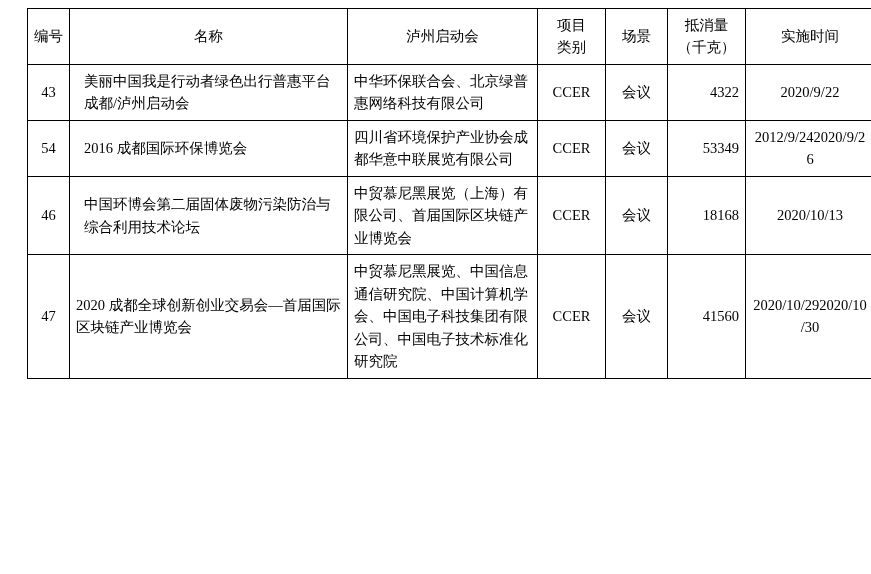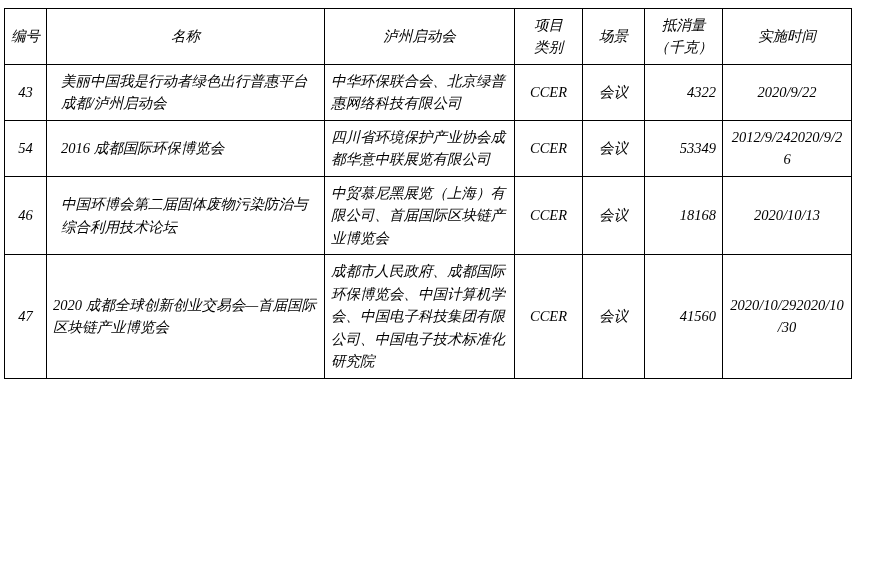--- a/index.html
+++ b/index.html
@@ -12,22 +12,21 @@
     height: 574px;
     font-family: "Liberation Serif", "DejaVu Serif", serif;
     color: #000000;
     overflow: hidden;
   }
   #sheet {
     position: relative;
     width: 755px;
     height: 574px;
     box-sizing: border-box;
-    padding: 8px 12px 0 4px;
-    font-style: italic;
+    padding: 8px 12px 0 27px;
   }
   table.doc-table {
     border-collapse: collapse;
     width: 847px;
     table-layout: fixed;
   }
   table.doc-table td,
   table.doc-table th {
     border: 1px solid #000000;
     padding: 5px 6px;
@@ -134,21 +133,21 @@
         <td class="cell-name indent">中国环博会第二届固体废物污染防治与综合利用技术论坛</td>
         <td class="cell-org">中贸慕尼黑展览（上海）有限公司、首届国际区块链产业博览会</td>
         <td class="cell-type">CCER</td>
         <td class="cell-scene">会议</td>
         <td class="cell-amount">18168</td>
         <td class="cell-date">2020/10/13</td>
       </tr>
       <tr>
         <td class="cell-id">47</td>
         <td class="cell-name">2020 成都全球创新创业交易会—首届国际区块链产业博览会</td>
-        <td class="cell-org">成都市人民政府、成都国际环保博览会、中国计算机学会、中国电子科技集团有限公司、中国电子技术标准化研究院</td>
+        <td class="cell-org">中贸慕尼黑展览、中国信息通信研究院、中国计算机学会、中国电子科技集团有限公司、中国电子技术标准化研究院</td>
         <td class="cell-type">CCER</td>
         <td class="cell-scene">会议</td>
         <td class="cell-amount">41560</td>
         <td class="cell-date">2020/10/292020/10/30</td>
       </tr>
     </tbody>
   </table>
 </div>
 
 </body></html>

